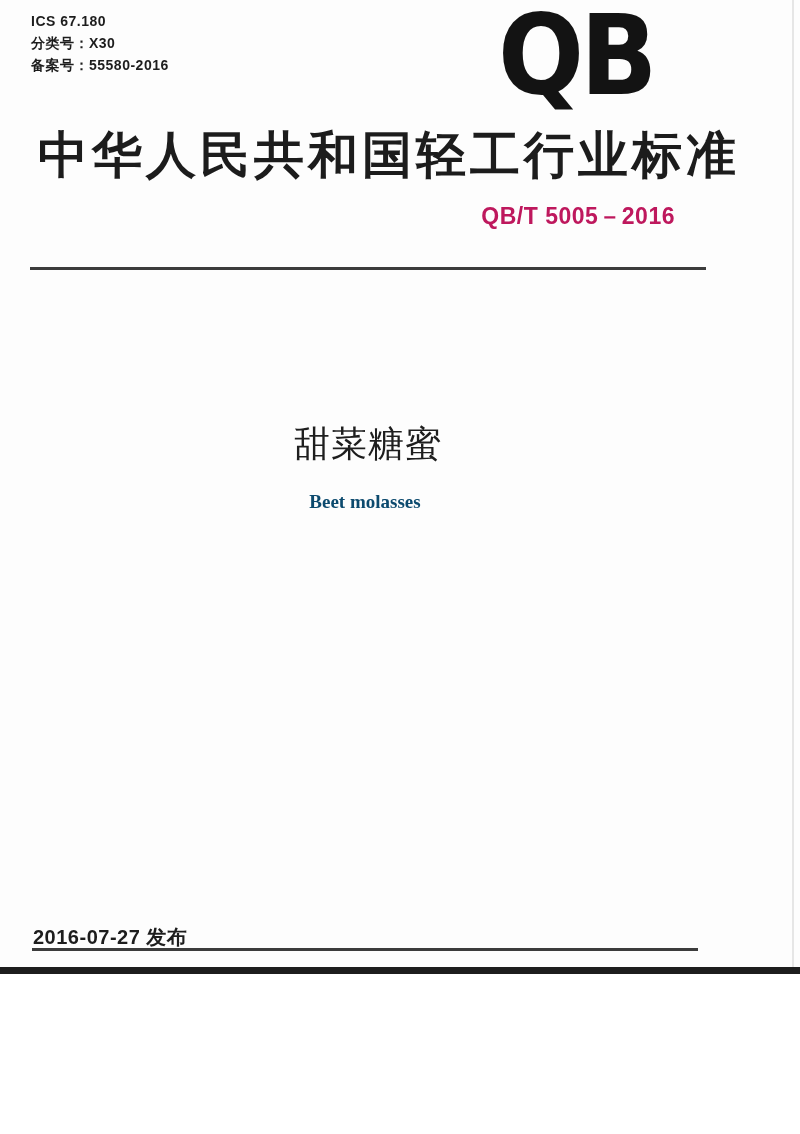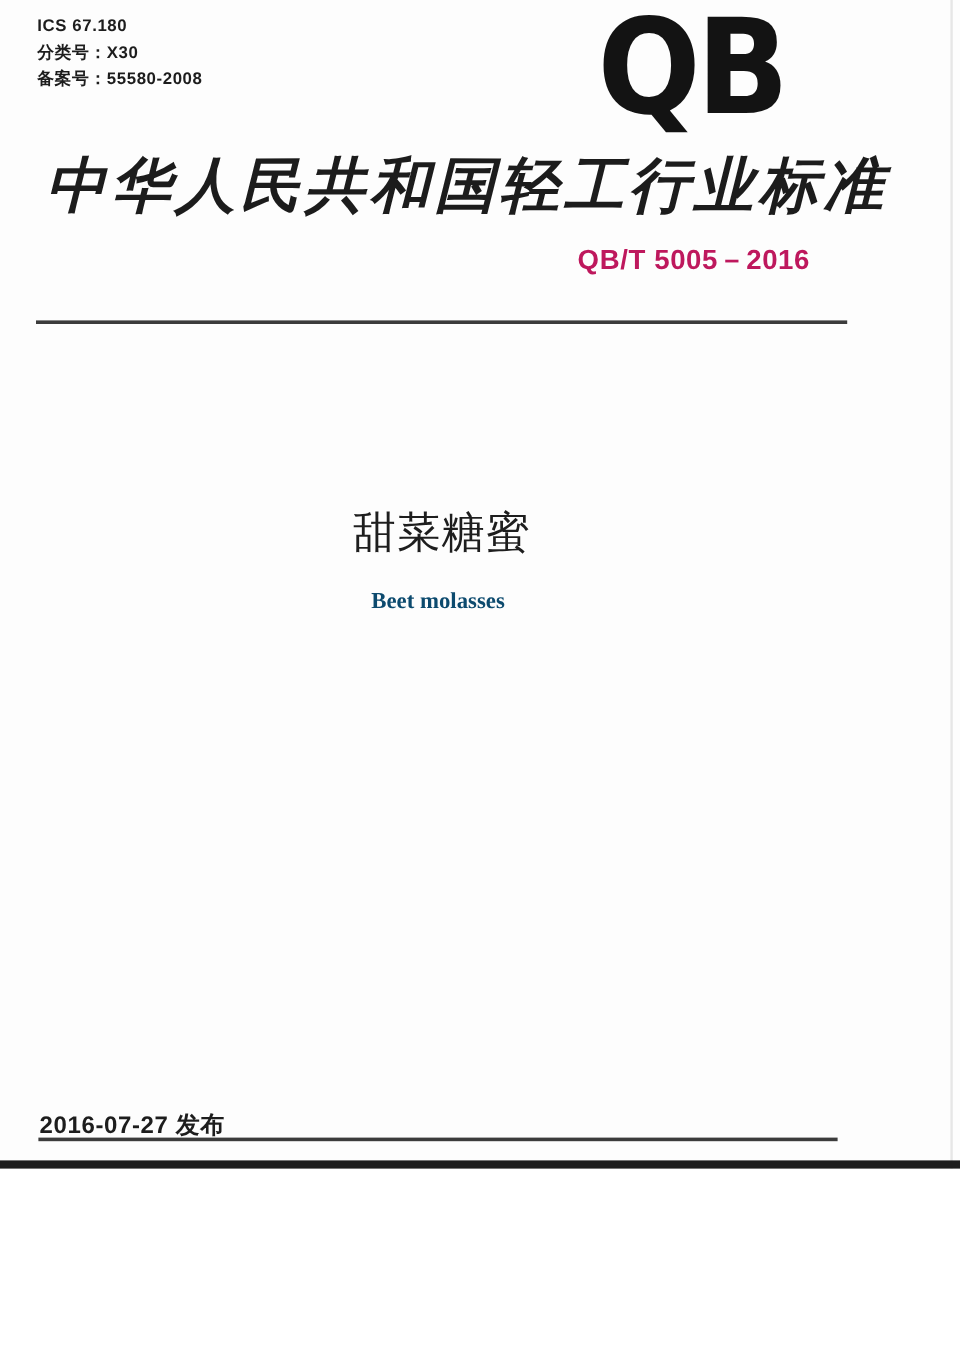--- a/index.html
+++ b/index.html
@@ -48,21 +48,20 @@
   }
   
   .main-heading {
     position: absolute;
     left: 38px; top: 122px;
     font-size: 50px;
     font-weight: bold;
     color: #1c1c1c;
     letter-spacing: 4px;
     white-space: nowrap;
-    font-style: italic;
   }
   
   .standard-no {
     position: absolute;
     right: 125px; top: 201px;
     font-size: 23px;
     font-weight: bold;
     color: #be185d;
     letter-spacing: 0.5px;
     white-space: nowrap;
@@ -183,21 +182,21 @@
 </head>
 <body>
 
 <div class="screen">
 
   <div class="page-right-edge"></div>
 
   <div class="meta-block">
     <div>ICS 67.180</div>
     <div>分类号：X30</div>
-    <div>备案号：55580-2008</div>
+    <div>备案号：55580-2016</div>
   </div>
 
   <div class="qb-logo">QB</div>
 
   <div class="main-heading">中华人民共和国轻工行业标准</div>
 
   <div class="standard-no">QB/T 5005－2016</div>
 
   <div class="rule-top"></div>
 

